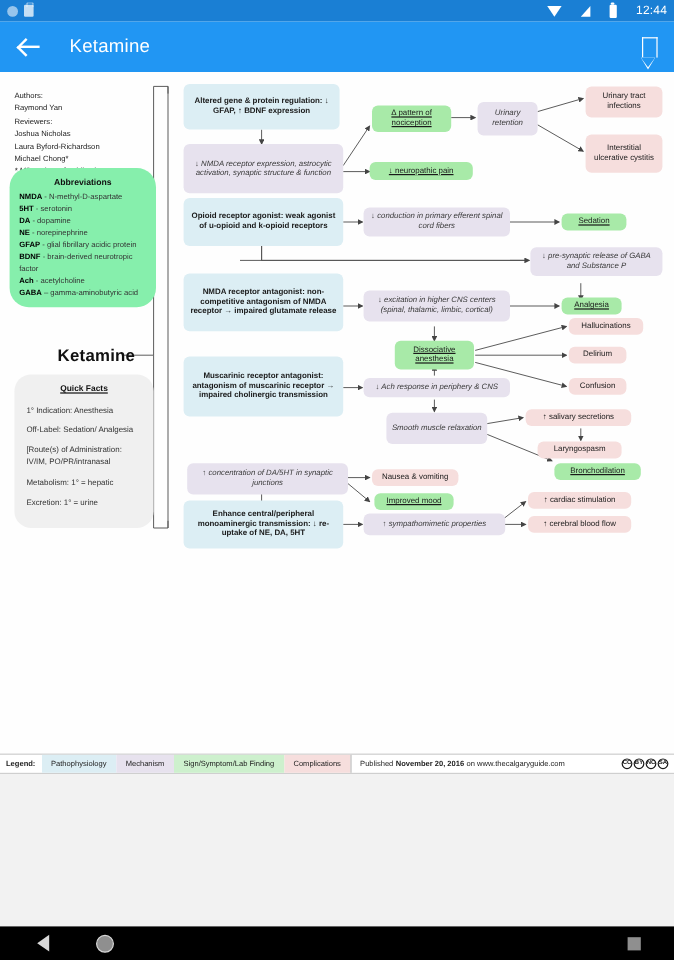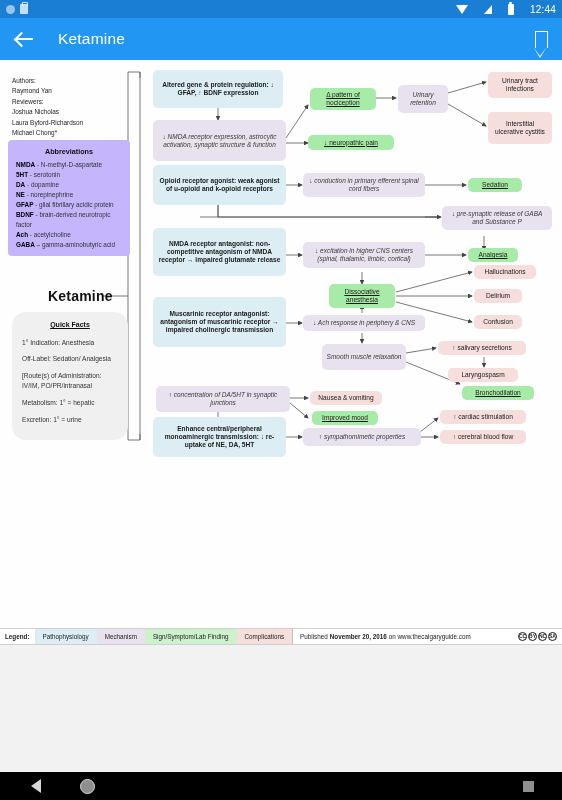--- a/index.html
+++ b/index.html
@@ -65,21 +65,21 @@
   .patho   { background: #dceef4; }
   .mech    { background: #e7e2ee; font-style: italic; color: #3a3a3a; }
   .sign    { background: #a8eaa8; text-decoration: underline; }
   .compl   { background: #f6dedd; }
 
   
   .authors { position: absolute; left: 12px; top: 16px; width: 120px; font-size: 6.4px; line-height: 1.62; color: #222; }
   .authors .ital { font-style: italic; }
   .abbrev {
     position: absolute; left: 8px; top: 80px; width: 122px;
-    background: #c4b5fd; border-radius: 4px; padding: 6px 8px 7px 8px;
+    background: #86efac; border-radius: 16px; padding: 6px 8px 7px 8px;
     font-size: 6.4px; line-height: 1.55; color: #333;
   }
   .abbrev h4 { text-align: center; font-size: 7.2px; font-weight: bold; margin-bottom: 3px; color: #111; }
   .abbrev b { color: #000; }
   .ket-title { position: absolute; left: 48px; top: 228px; font-size: 14px; font-weight: bold; color: #111; letter-spacing: .2px; }
   .quickfacts {
     position: absolute; left: 12px; top: 252px; width: 116px;
     background: #f0f0f0; border-radius: 14px; padding: 8px 10px;
     font-size: 6.6px; line-height: 1.5; color: #333;
   }

